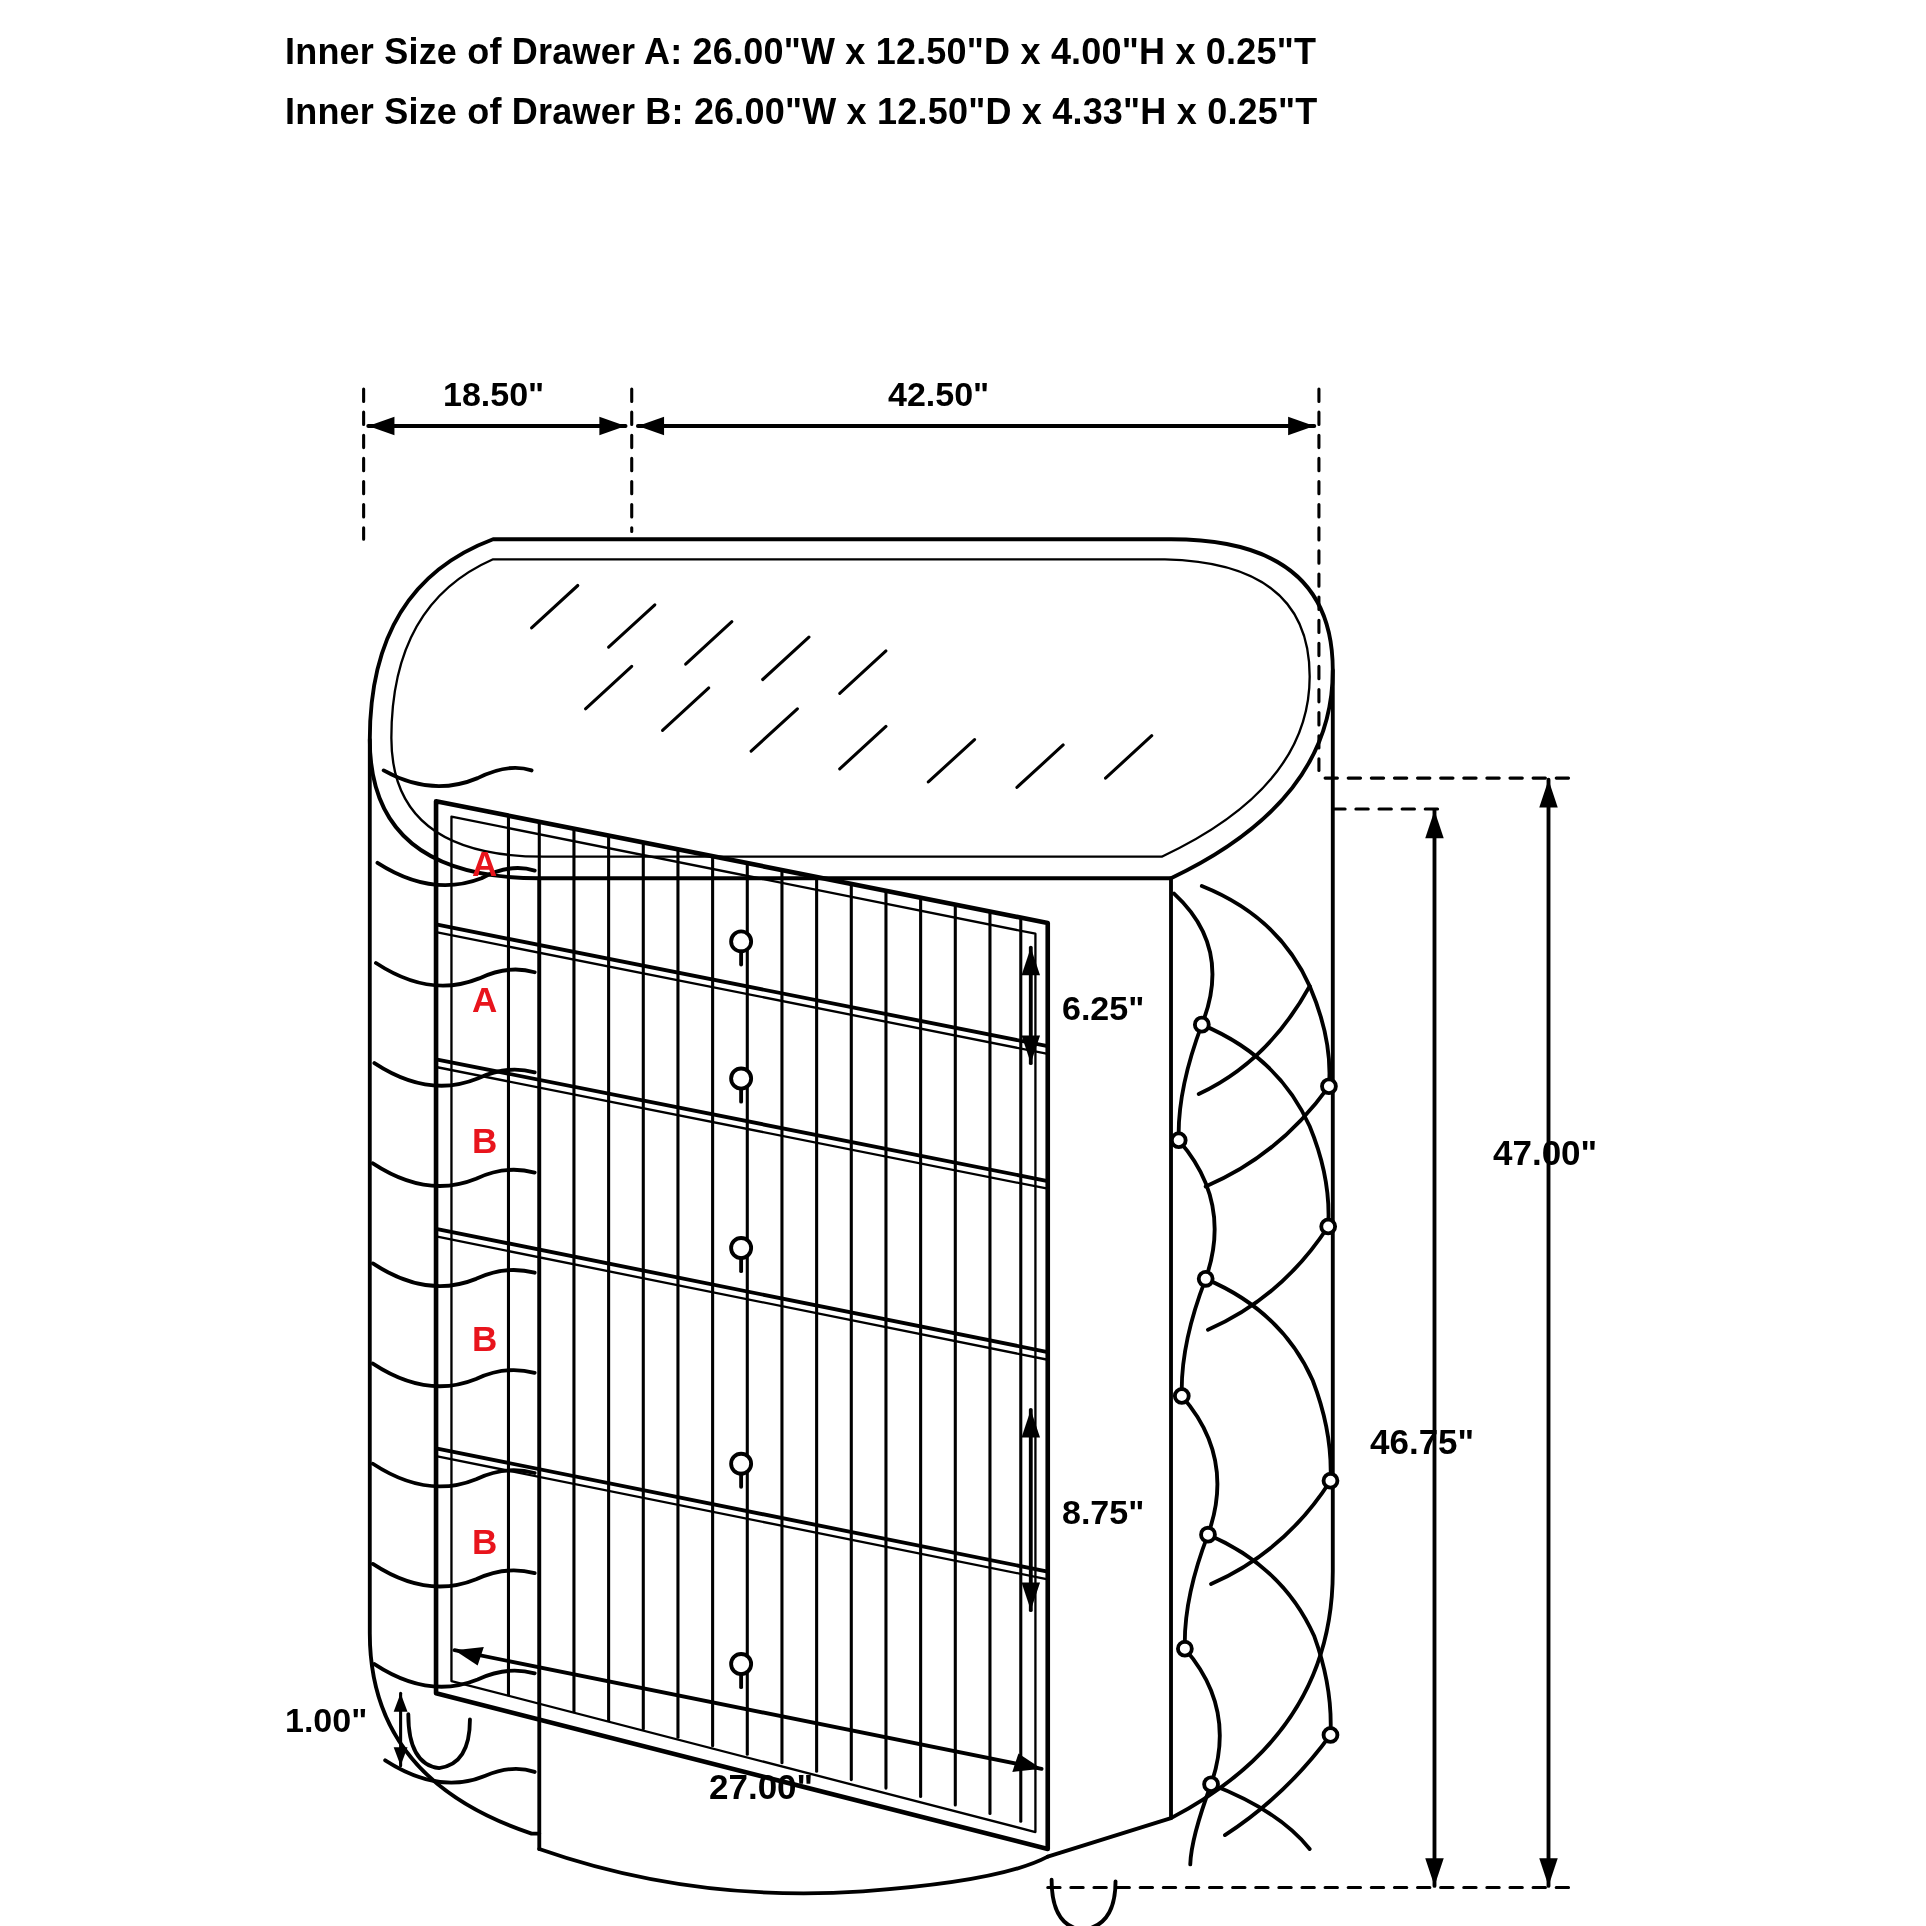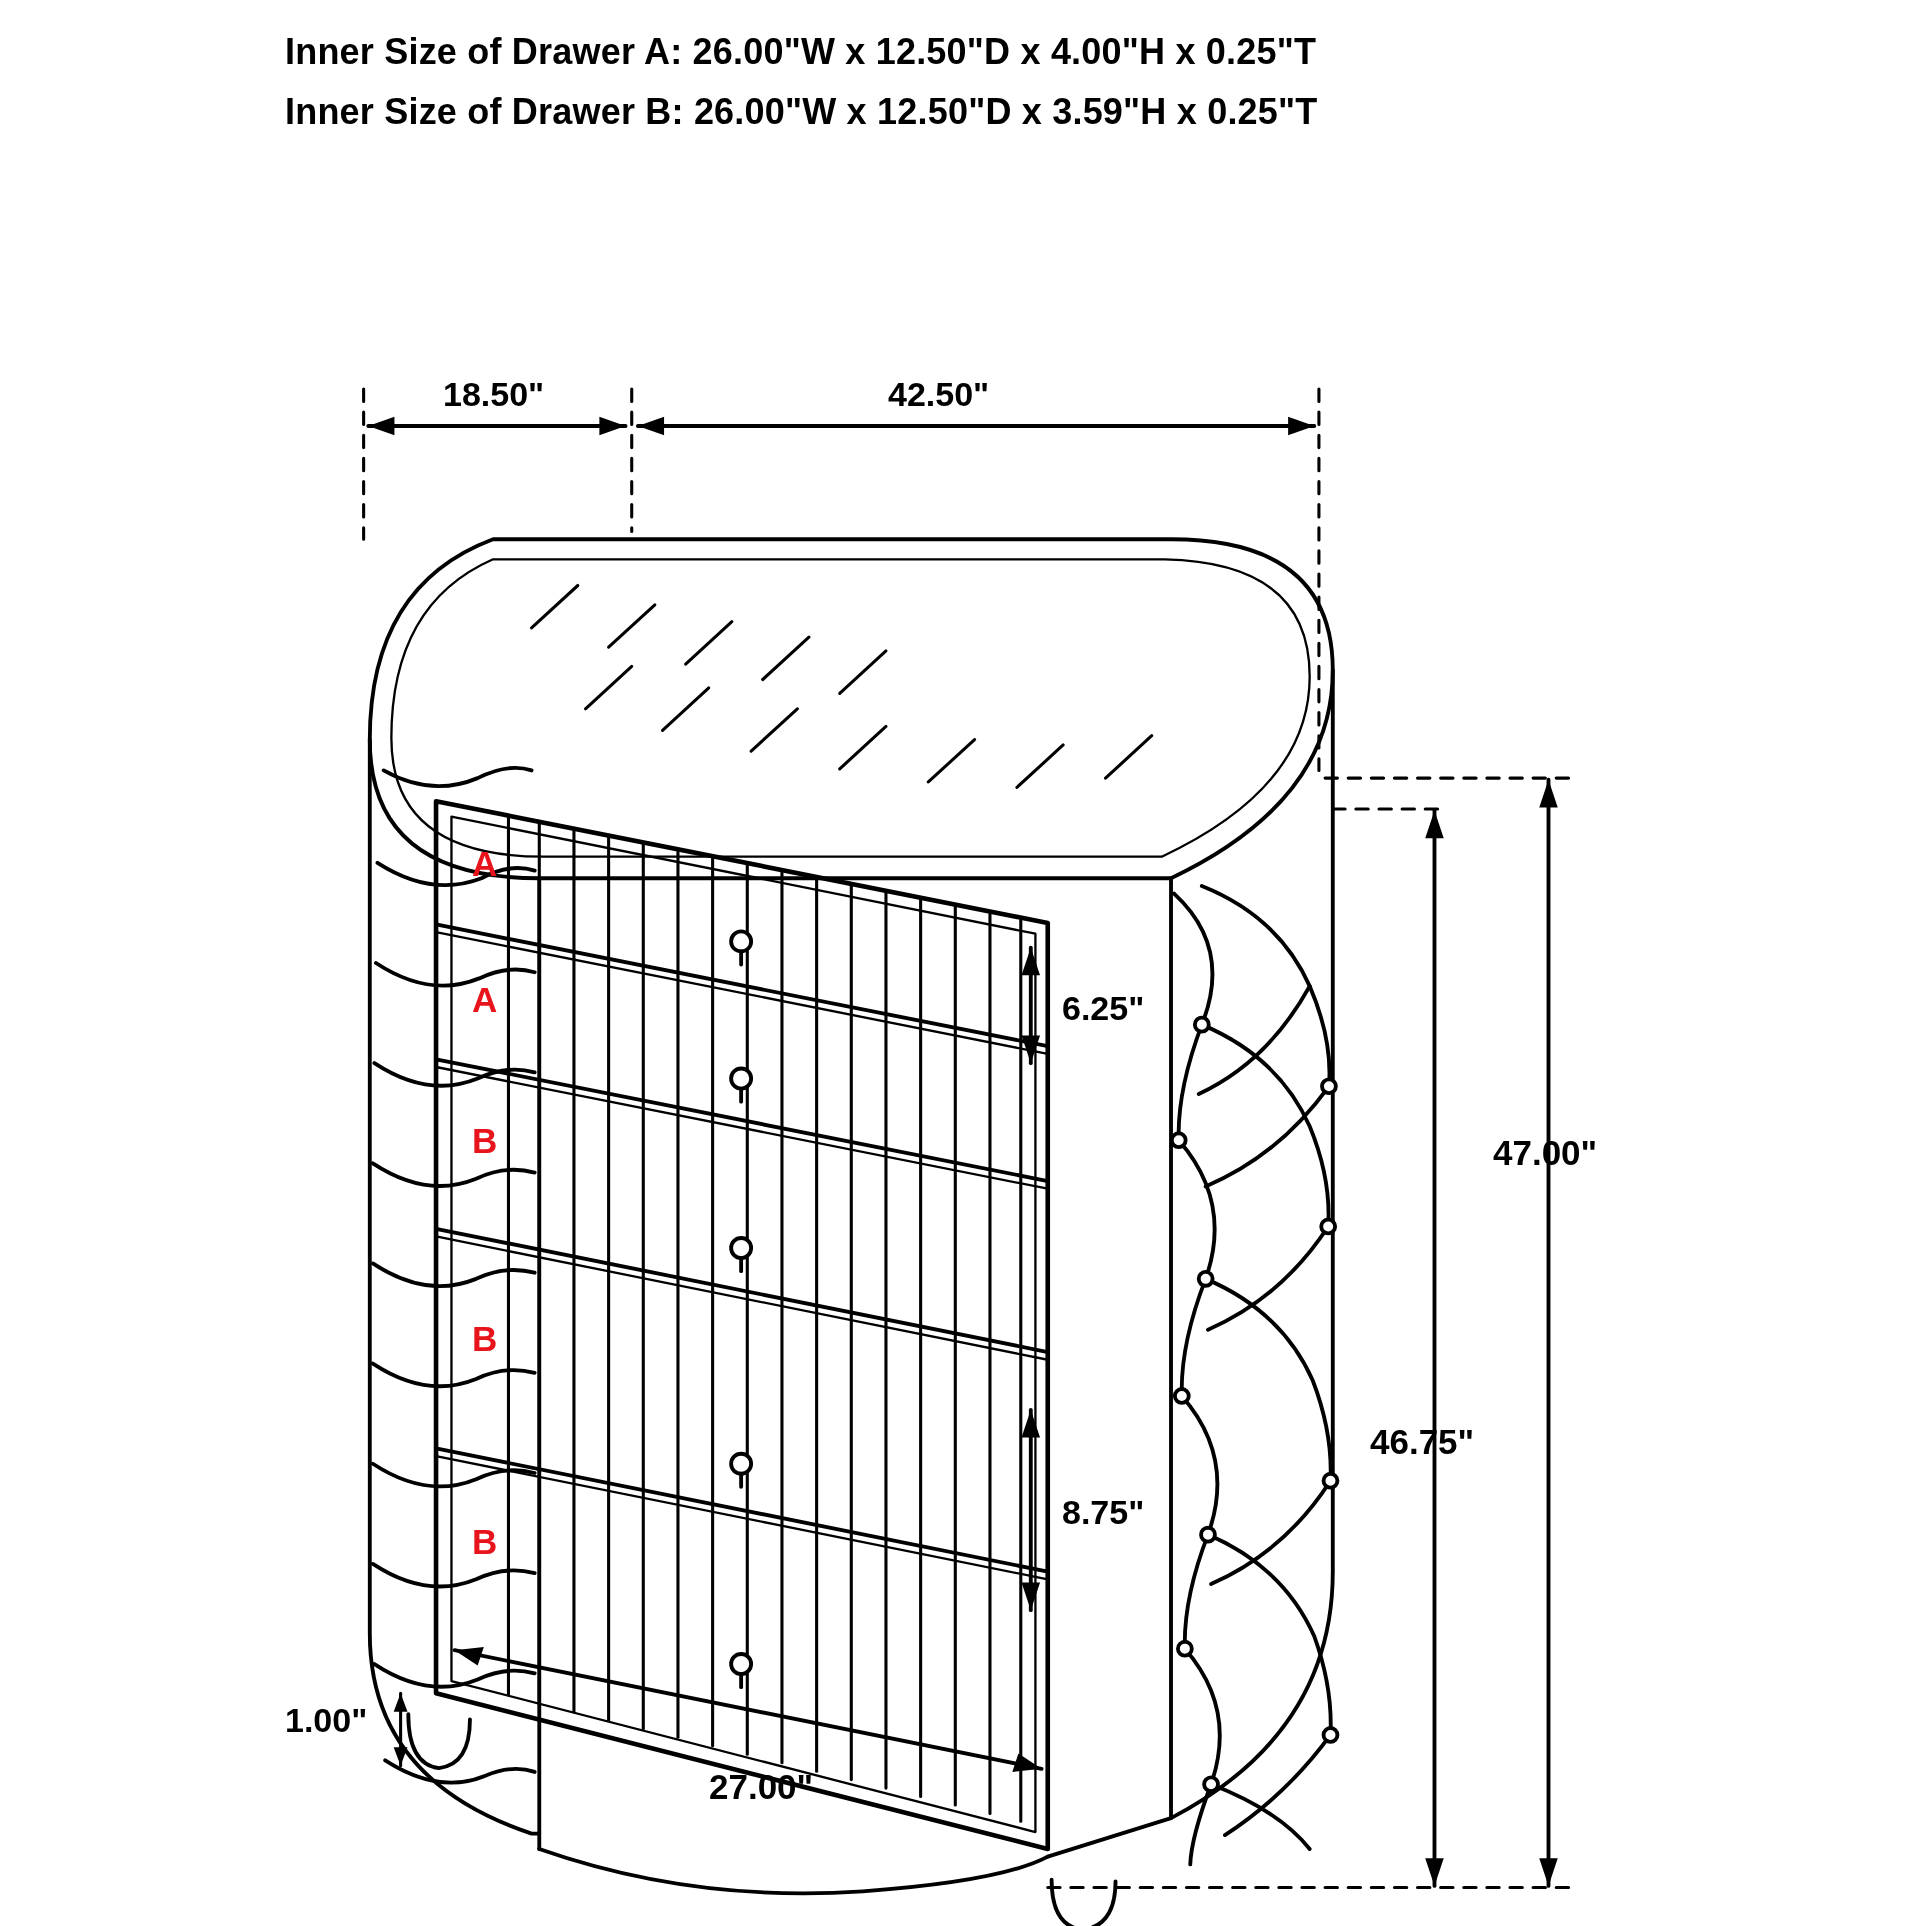--- a/index.html
+++ b/index.html
@@ -44,21 +44,21 @@
     font-size: 35px;
   }
   svg { position: absolute; left: 0; top: 0; }
 </style>
 </head>
 <body>
 
 <div id="stage">
 
   <div class="hdr" id="hdr1">Inner Size of Drawer A: 26.00"W x 12.50"D x 4.00"H x 0.25"T</div>
-  <div class="hdr" id="hdr2">Inner Size of Drawer B: 26.00"W x 12.50"D x 3.59"H x 0.25"T</div>
+  <div class="hdr" id="hdr2">Inner Size of Drawer B: 26.00"W x 12.50"D x 4.33"H x 0.25"T</div>
 
   <svg width="1926" height="1926" viewBox="0 0 2500 2500">
     <g fill="none" stroke="#000" stroke-width="5" stroke-linejoin="round" stroke-linecap="round">
 
       <g stroke-dasharray="16 14" stroke-width="4">
         <line x1="472" y1="505" x2="472" y2="700"></line>
         <line x1="820" y1="505" x2="820" y2="690"></line>
         <line x1="1712" y1="505" x2="1712" y2="1000"></line>
       </g>
 

